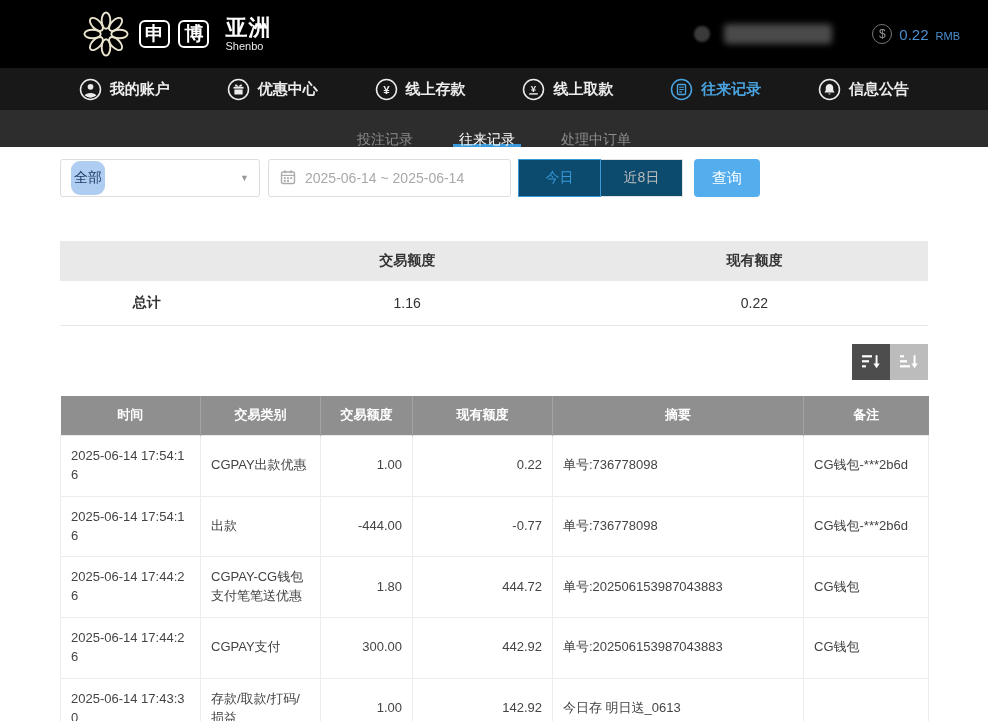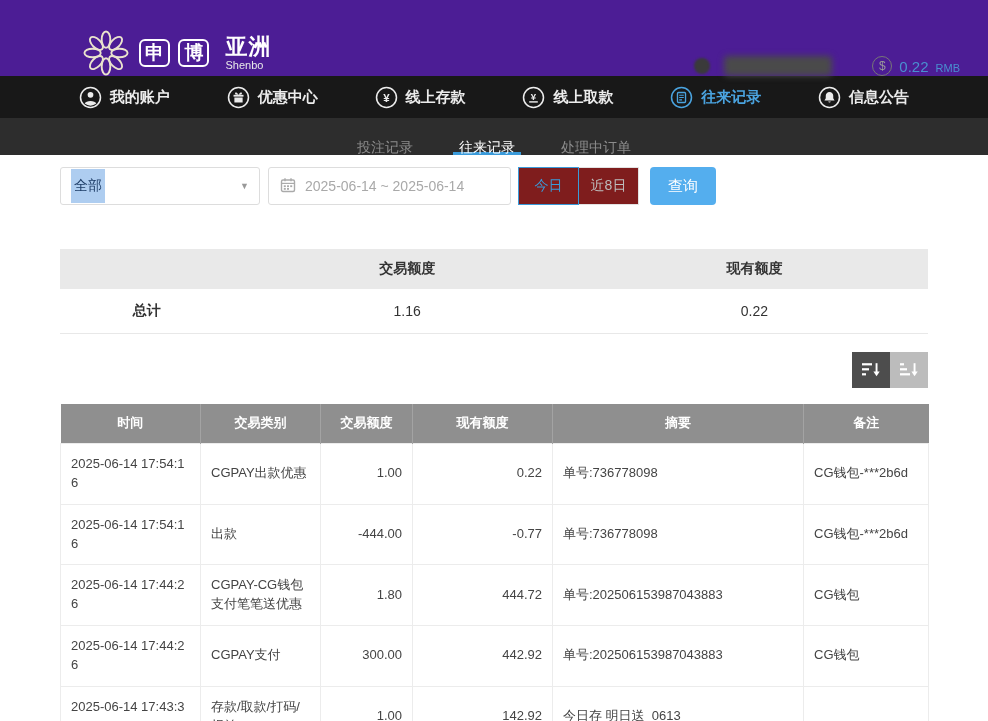--- a/index.html
+++ b/index.html
@@ -1,20 +1,20 @@
 <!DOCTYPE html>
 <html><head>
 <meta charset="utf-8">
 <style>
   * { box-sizing: border-box; margin: 0; padding: 0; }
   html,body { width:988px; height:721px; overflow:hidden; background:#fff;
     font-family:"Liberation Sans","DejaVu Sans",sans-serif; }
 
   
-  .topbar { height:76px; background:#4c1d95; display:flex; align-items:flex-end; padding:0 28px; }
+  .topbar { height:68px; background:#000000; display:flex; align-items:center; padding:0 28px; }
   .brand { display:flex; align-items:center; gap:10px; margin-left:55px; }
   .logo-flower { display:flex; align-items:center; }
   .logo-box { display:inline-block; border:2px solid #fff; border-radius:6px; color:#fff;
     font-size:19px; font-weight:bold; padding:2px 4px; margin-right:4px; line-height:1.1; }
   .logo-region { display:flex; flex-direction:column; color:#fff; line-height:1; margin-left:2px; }
   .logo-region .cn { font-size:22px; font-weight:bold; letter-spacing:1px; }
   .logo-region .en { font-size:11px; color:#e9e9e9; margin-top:2px; }
   .account { margin-left:auto; display:flex; align-items:center; gap:14px; }
   .avatar-dot { width:16px; height:16px; border-radius:50%; background:#3a3a3a; filter:blur(1px); }
   .user-redacted { width:108px; height:20px; border-radius:4px; background:#4a4a4a; filter:blur(3px); margin-right:26px; }
@@ -37,26 +37,26 @@
   .tab { color:#8c8c8c; font-size:14px; line-height:34px; padding:12px 6px; cursor:pointer;
     text-decoration:none; border-bottom:3px solid transparent; }
   .tab.active { color:#fff; border-bottom-color:#3a9ad9; }
 
   
   .content { padding:12px 60px 0 60px; }
 
   .filters { display:flex; align-items:center; }
   .select { width:200px; height:38px; border:1px solid #ddd; border-radius:3px; background:#fff;
     display:flex; align-items:center; justify-content:space-between; padding:0 10px; cursor:pointer; }
-  .select-value { font-size:14px; color:#1d3c66; background:#aecdf0; padding:8px 3px; }
+  .select-value { font-size:14px; color:#1d3c66; background:#aecdf0; padding:8px 3px;border-radius:9px; }
   .caret { color:#999; font-size:9px; }
   .datebox { width:243px; height:38px; border:1px solid #ddd; border-radius:3px; margin-left:8px;
     display:flex; align-items:center; gap:9px; padding:0 11px; color:#a9a9a9; font-size:14px; background:#fff; cursor:pointer; }
   .range-group { display:flex; margin-left:8px; }
-  .range-btn { width:61px; height:38px; background:#7f1d1d; border:1px solid #e2e2e2; color:#bdbdbd;
+  .range-btn { width:83px; height:38px; background:#0c4a6e; border:1px solid #e2e2e2; color:#bdbdbd;
     font-size:14px; margin-left:-1px; cursor:pointer; font-family:inherit; }
   .range-btn.active { border-color:#3a9ad9; color:#3a9ad9; position:relative; z-index:1; }
   .search-btn { width:66px; height:38px; background:#54aeee; color:#fff; border:none; border-radius:4px;
     margin-left:11px; font-size:15px; cursor:pointer; font-family:inherit; }
 
   
   .summary { width:100%; margin-top:44px; border-collapse:collapse; }
   .summary th { background:#e9e9e9; height:40px; font-size:14px; color:#333; font-weight:bold; text-align:center; }
   .summary td { height:44px; text-align:center; font-size:14px; color:#333;
     border-bottom:1px solid #e8e8e8; background:#fff; }

